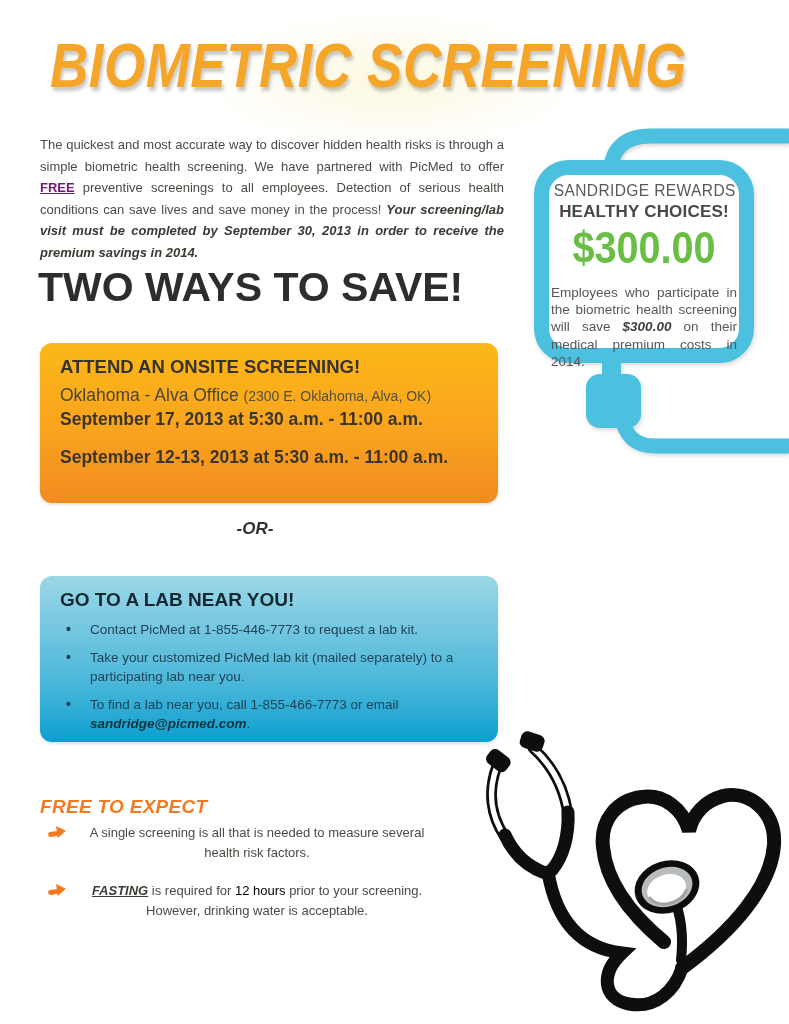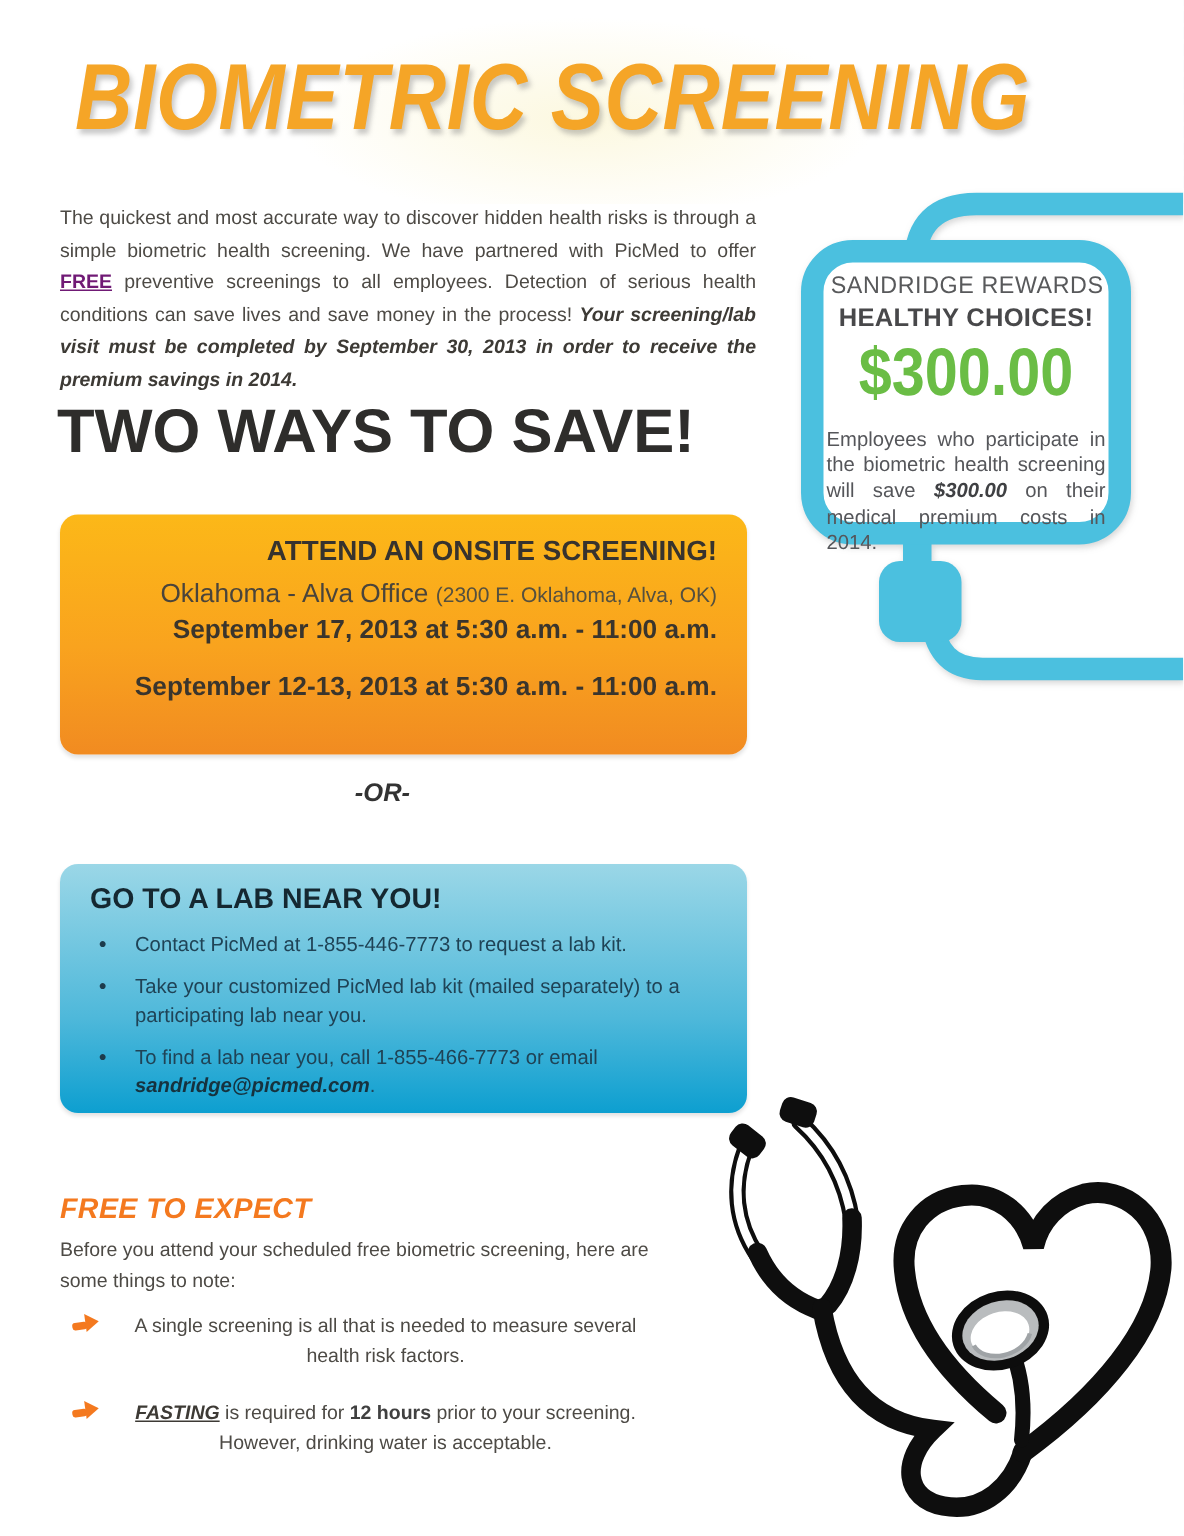--- a/index.html
+++ b/index.html
@@ -46,21 +46,21 @@
   .rw-body .amt{font-weight:bold;font-style:italic;color:#3f4043;}
 
   
   .two-ways{position:absolute;left:38px;top:264px;font-size:41px;font-weight:bold;color:#2e2d2b;
       letter-spacing:0;white-space:nowrap;}
 
   
   .onsite{position:absolute;left:40px;top:343px;width:458px;height:160px;border-radius:12px;
       box-sizing:border-box;padding:13px 20px;
       background:linear-gradient(180deg,#fcb818 0%,#f9a31e 55%,#f18b21 100%);
-      box-shadow:0 2px 3px rgba(0,0,0,.12);text-align:right;}
+      box-shadow:0 2px 3px rgba(0,0,0,.12);}
   .onsite h2{margin:0 0 6px;font-size:18.5px;font-weight:bold;color:#37332e;}
   .event{margin:0;}
   .event + .event{margin-top:15px;}
   .ev-loc{margin:0;font-size:17.5px;color:#4a443b;line-height:23px;}
   .ev-addr{font-size:14px;color:#55503f;}
   .ev-dt{margin:0;font-size:17.5px;font-weight:bold;color:#3a352d;line-height:23px;}
 
   
   .or-divider{position:absolute;left:0;top:519px;width:510px;text-align:center;
       font-size:17px;font-weight:bold;font-style:italic;color:#333333;}
@@ -81,21 +81,21 @@
   .expect h2{margin:0 0 5px;font-size:19px;font-weight:bold;font-style:italic;color:#f4791f;letter-spacing:.3px;}
   .expect-intro{margin:0 0 10px;font-size:13px;line-height:20.5px;color:#4d4a45;width:402px;}
   .exp-item{display:flex;margin:0 0 18px;text-align:center;}
   .arrow-cell{flex:0 0 34px;padding-top:2px;}
   .arrow-icon{position:relative;display:inline-block;width:18px;height:13px;transform:rotate(-8deg);}
   .arrow-icon::before{content:"";position:absolute;left:0;top:4.5px;width:10px;height:5px;background:#f4791f;border-radius:2px;}
   .arrow-icon::after{content:"";position:absolute;right:0;top:0;width:0;height:0;
       border-top:6.5px solid transparent;border-bottom:6.5px solid transparent;border-left:9px solid #f4791f;}
   .exp-text{margin:0;font-size:13px;line-height:20px;color:#4d4a45;width:366px;}
   .exp-fasting{font-weight:bold;font-style:italic;text-decoration:underline;color:#3d3a35;}
-  .exp-hours{font-weight:bold;color:#404040;}
+  .exp-hours{font-weight:normal;color:#000000;}
 
   
   .stetho{position:absolute;left:450px;top:690px;width:339px;height:334px;}
 </style>
 </head>
 <body>
 
 <div class="page">
 
   <div class="hdr">
@@ -150,21 +150,20 @@
       <p class="lab-text"><span>Take your customized PicMed lab kit (mailed separately) to a participating lab near you.</span><span class="lab-bold"></span><span></span></p>
     </div>
     <div class="lab-row">
       <span class="lab-dot">•</span>
       <p class="lab-text"><span>To find a lab near you, call 1-855-466-7773 or email </span><span class="lab-bold">sandridge@picmed.com</span><span>.</span></p>
     </div>
   </div>
 
   <div class="expect">
     <h2>FREE TO EXPECT</h2>
-    <p class="expect-intro">Before you attend your scheduled free biometric screening, here are some things to note:</p>
     <div class="exp-item">
       <span class="arrow-cell"><span class="arrow-icon"></span></span>
       <p class="exp-text"><span>A single screening is all that is needed to measure several health risk factors.</span><span class="exp-fasting"></span><span></span><span class="exp-hours"></span><span></span></p>
     </div>
     <div class="exp-item">
       <span class="arrow-cell"><span class="arrow-icon"></span></span>
       <p class="exp-text"><span></span><span class="exp-fasting">FASTING</span><span> is required for </span><span class="exp-hours">12 hours</span><span> prior to your screening. However, drinking water is acceptable.</span></p>
     </div>
   </div>
 

